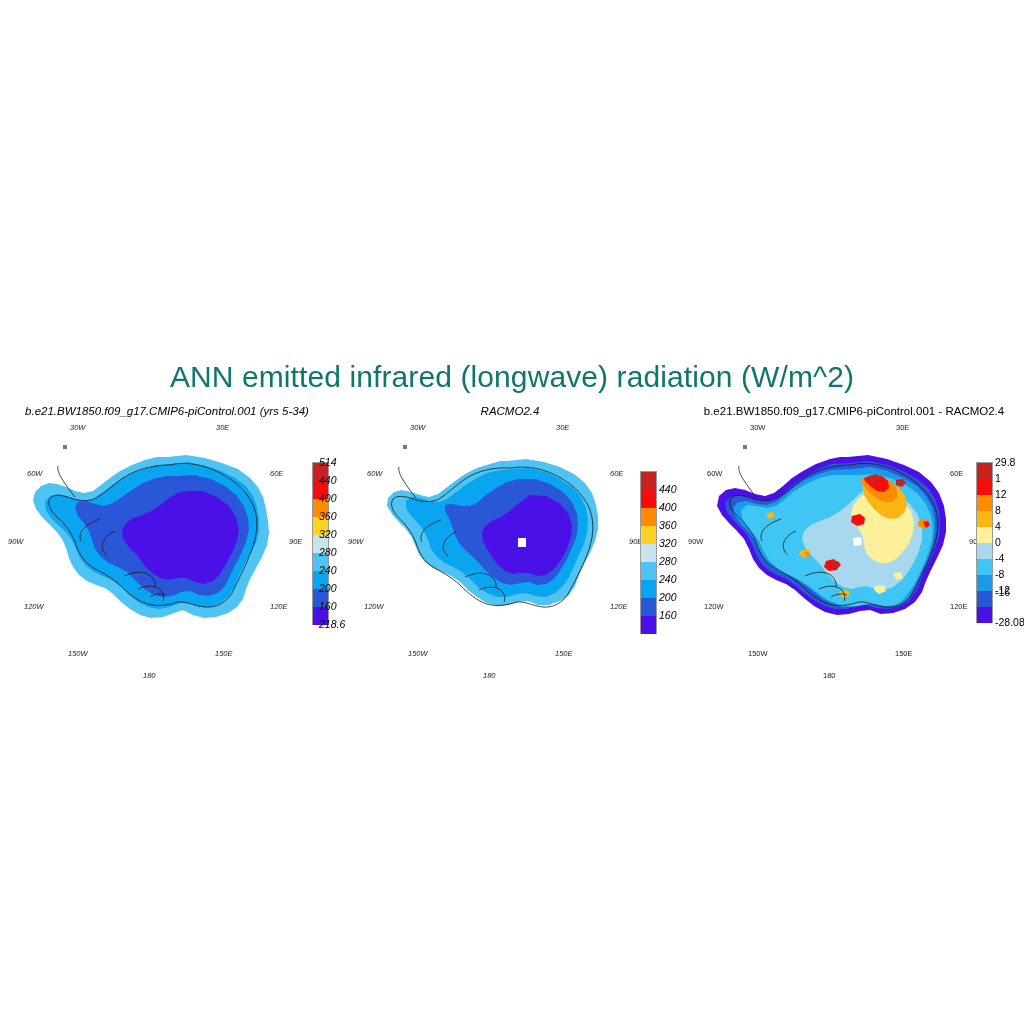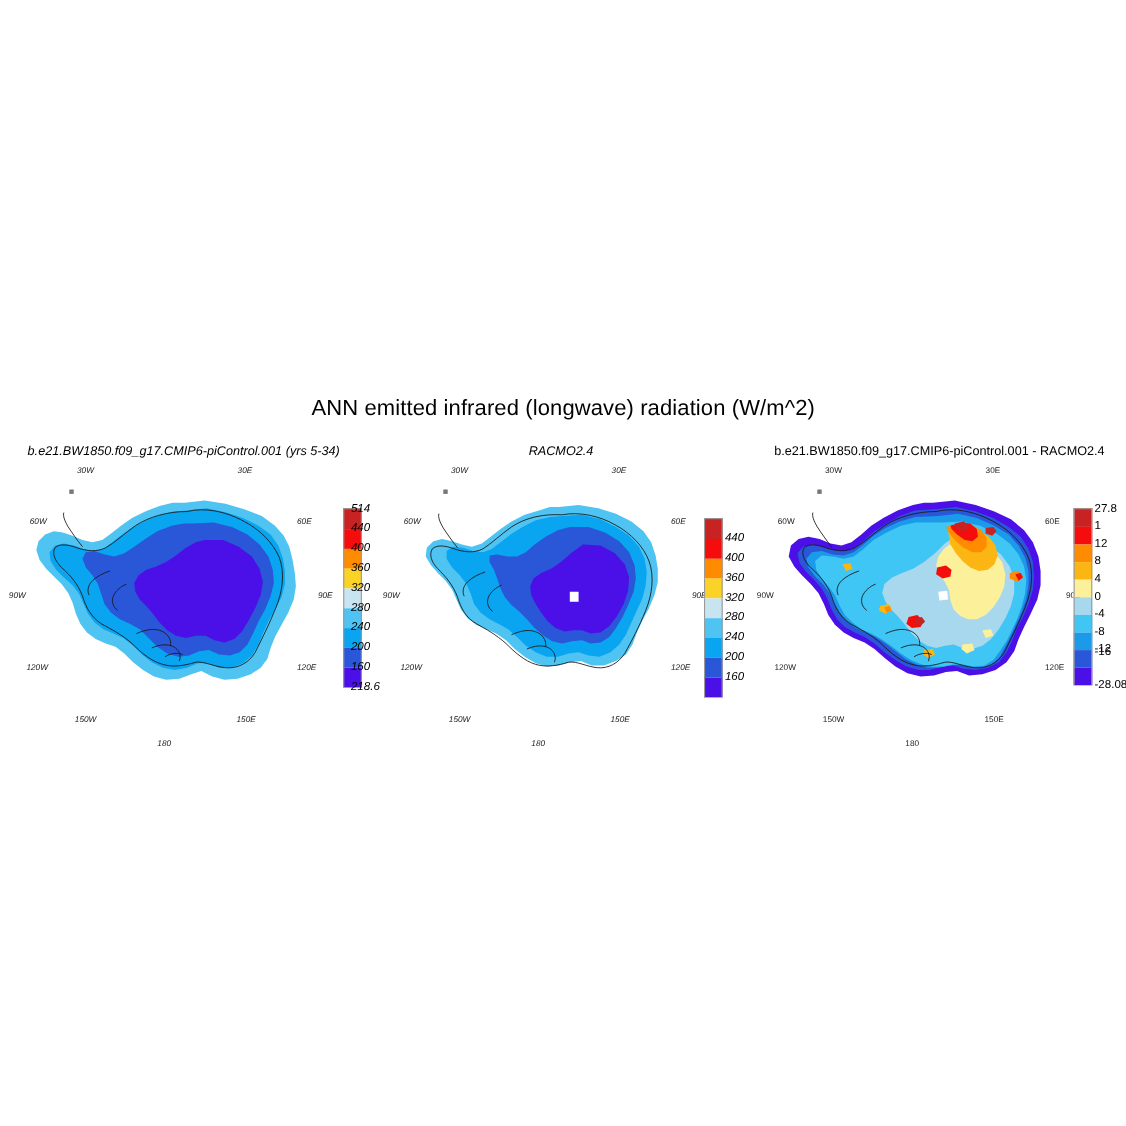--- a/index.html
+++ b/index.html
@@ -5,21 +5,21 @@
   html,body{margin:0;padding:0;}
   body{
     width:1024px;height:1024px;background:#ffffff;
     font-family:"Liberation Sans", sans-serif;
     position:relative;overflow:hidden;
   }
   #figure{position:absolute;left:0;top:0;width:1024px;height:1024px;}
 
   .fig-title{
     position:absolute;left:0;top:360px;width:1024px;
-    text-align:center;font-size:20px;color:#000000;letter-spacing:.1px;
+    text-align:center;font-size:30px;color:#0f766e;letter-spacing:.1px;
   }
 
   .panel{position:absolute;top:405px;height:285px;}
   .panel-1{left:0px;width:340px;font-style:italic;}
   .panel-2{left:340px;width:340px;font-style:italic;}
   .panel-3{left:680px;width:344px;}
 
   .panel-title{
     position:absolute;top:0px;width:100%;text-align:center;
     font-size:11.5px;color:#000;white-space:nowrap;
@@ -364,21 +364,21 @@
       <div class="cbar-band" style="height:16px;background:#f50c0c"></div>
       <div class="cbar-band" style="height:16px;background:#ff8c00"></div>
       <div class="cbar-band" style="height:16px;background:#fbb614"></div>
       <div class="cbar-band" style="height:16px;background:#fdf09a"></div>
       <div class="cbar-band" style="height:16px;background:#a8d8ee"></div>
       <div class="cbar-band" style="height:16px;background:#3fc6f4"></div>
       <div class="cbar-band" style="height:16px;background:#1a9ae8"></div>
       <div class="cbar-band" style="height:16px;background:#2a56d8"></div>
       <div class="cbar-band" style="height:16px;background:#4b10e8"></div>
 
-      <div class="cbar-lab" style="top:0px;">27.8</div>
+      <div class="cbar-lab" style="top:0px;">29.8</div>
       <div class="cbar-lab" style="top:16px;">1</div>
       <div class="cbar-lab" style="top:32px;">12</div>
       <div class="cbar-lab" style="top:48px;">8</div>
       <div class="cbar-lab" style="top:64px;">4</div>
       <div class="cbar-lab" style="top:80px;">0</div>
       <div class="cbar-lab" style="top:96px;">-4</div>
       <div class="cbar-lab" style="top:112px;">-8</div>
       <div class="cbar-lab" style="top:128px;">-12</div>
       <div class="cbar-lab" style="top:130px;">-16</div>
       <div class="cbar-lab" style="top:160px;">-28.08</div>

